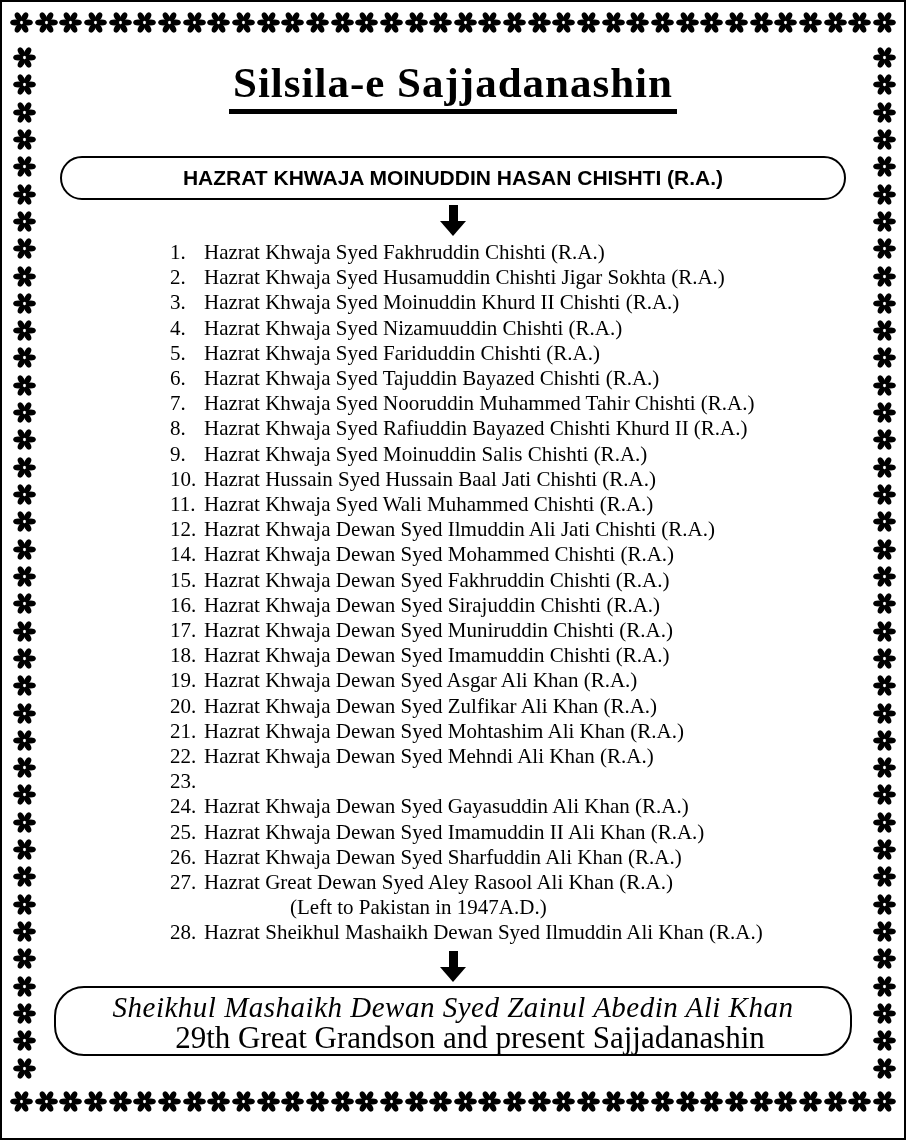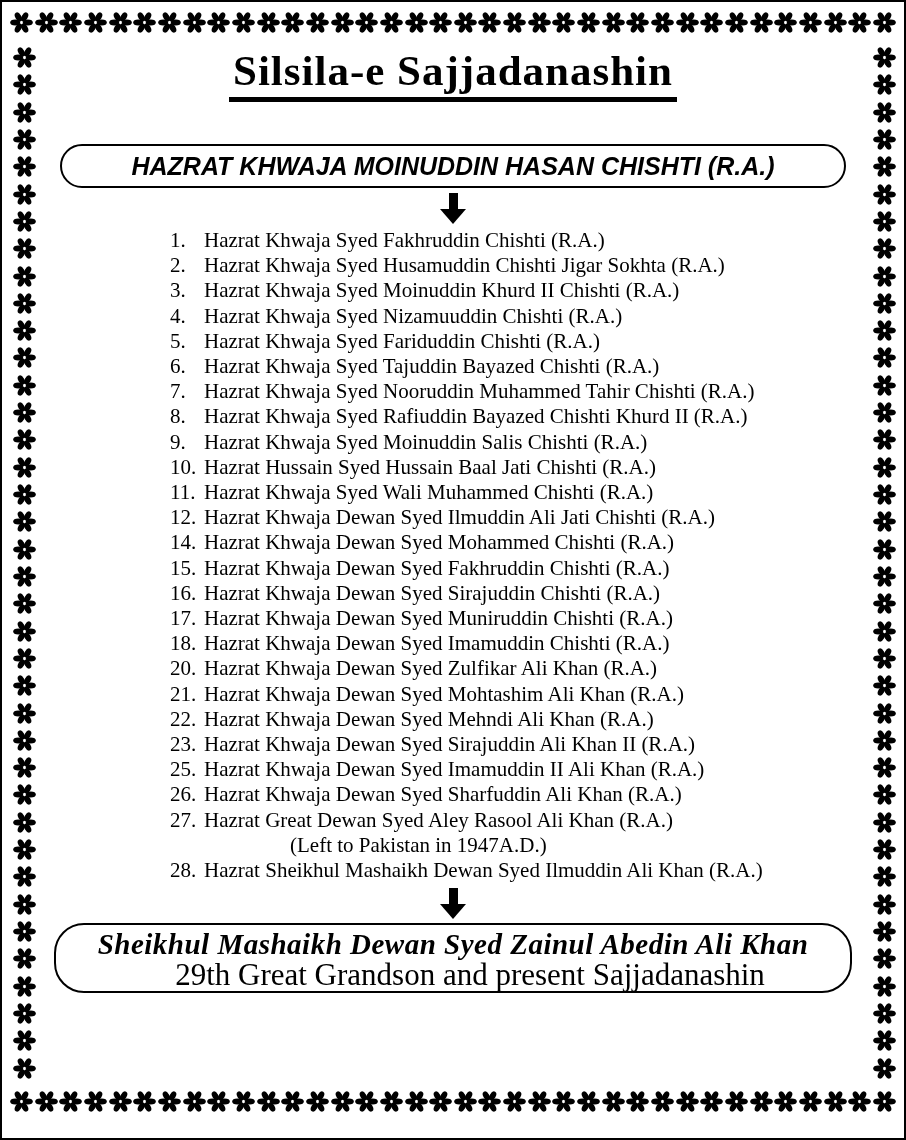--- a/index.html
+++ b/index.html
@@ -21,41 +21,41 @@
   }
   .border-top{top:7px;}
   .border-bottom{bottom:24px;}
   .border-left,.border-right{
     position:absolute;top:44px;bottom:58px;width:26px;
     display:flex;flex-direction:column;justify-content:space-between;align-items:center;
   }
   .border-left{left:9px;}
   .border-right{right:7px;}
 
-  .content{position:absolute;left:46px;right:46px;top:36px;}
+  .content{position:absolute;left:46px;right:46px;top:48px;}
 
   .title-wrap{text-align:center;margin-top:8px;}
   .doc-title{
     display:inline-block;
     font-size:43px;font-weight:bold;
     border-bottom:5px solid #000;
     padding:0 4px 2px 4px;
     letter-spacing:1px;
   }
 
   .origin-box{
     margin:42px auto 0 auto;
     width:782px;height:40px;
     border:2px solid #000;border-radius:22px;
     display:flex;align-items:center;justify-content:center;
   }
   .origin-label{
     font-family:"Liberation Sans","DejaVu Sans",sans-serif;
-    font-weight:bold;font-style:italic;
-    font-size:25px;white-space:nowrap;letter-spacing:0px;
+    font-weight:bold;
+    font-size:21px;white-space:nowrap;letter-spacing:0px;
   }
 
   .down-arrow{
     width:26px;margin:5px auto 4px auto;
     display:flex;flex-direction:column;align-items:center;
   }
   .down-arrow .shaft{width:9px;height:16px;background:#000;}
   .down-arrow .head{
     width:0;height:0;
     border-left:13px solid transparent;
@@ -68,21 +68,21 @@
   .lineage .num{width:34px;flex:0 0 34px;}
   .lineage .note{margin-left:120px;white-space:nowrap;}
 
   .successor-box{
     margin:4px auto 0 auto;
     width:794px;height:66px;
     border:2px solid #000;border-radius:30px;
     display:flex;flex-direction:column;align-items:center;justify-content:center;
   }
   .successor-name{
-    font-size:29px;font-weight:bold;font-style:italic;
+    font-size:29px;font-weight:normal;font-style:italic;
     line-height:33px;white-space:nowrap;letter-spacing:0.5px;
   }
   .successor-subtitle{font-size:31px;line-height:27px;white-space:nowrap;margin-left:34px;}
 </style>
 </head>
 <body>
 
 <svg width="0" height="0" style="position:absolute" aria-hidden="true">
   <defs>
     <g id="orn-def">
@@ -629,34 +629,41 @@
         </div>
         <div class="row">
           <span class="num">17.</span>
           <span class="txt">Hazrat Khwaja Dewan Syed Muniruddin Chishti (R.A.)</span>
         </div>
         <div class="row">
           <span class="num">18.</span>
           <span class="txt">Hazrat Khwaja Dewan Syed Imamuddin Chishti (R.A.)</span>
         </div>
         <div class="row">
+          <span class="num">19.</span>
+          <span class="txt">Hazrat Khwaja Dewan Syed Asgar Ali Khan (R.A.)</span>
+        </div>
+        <div class="row">
           <span class="num">20.</span>
           <span class="txt">Hazrat Khwaja Dewan Syed Zulfikar Ali Khan (R.A.)</span>
         </div>
         <div class="row">
           <span class="num">21.</span>
           <span class="txt">Hazrat Khwaja Dewan Syed Mohtashim Ali Khan (R.A.)</span>
         </div>
         <div class="row">
           <span class="num">22.</span>
           <span class="txt">Hazrat Khwaja Dewan Syed Mehndi Ali Khan (R.A.)</span>
         </div>
         <div class="row">
           <span class="num">23.</span>
-          <span class="txt">Hazrat Khwaja Dewan Syed Sirajuddin Ali Khan II (R.A.)</span>
+        </div>
+        <div class="row">
+          <span class="num">24.</span>
+          <span class="txt">Hazrat Khwaja Dewan Syed Gayasuddin Ali Khan (R.A.)</span>
         </div>
         <div class="row">
           <span class="num">25.</span>
           <span class="txt">Hazrat Khwaja Dewan Syed Imamuddin II Ali Khan (R.A.)</span>
         </div>
         <div class="row">
           <span class="num">26.</span>
           <span class="txt">Hazrat Khwaja Dewan Syed Sharfuddin Ali Khan (R.A.)</span>
         </div>
         <div class="row">

